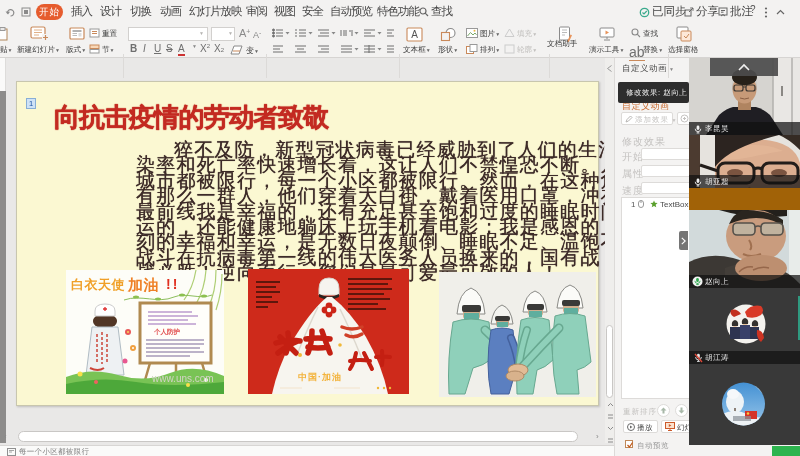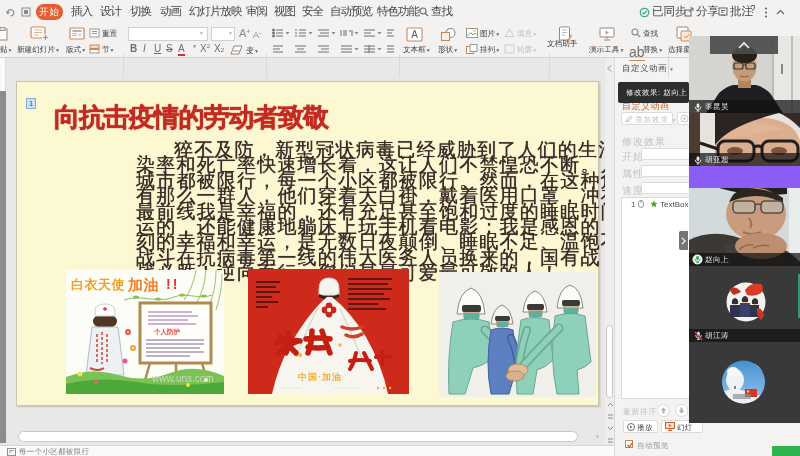--- a/index.html
+++ b/index.html
@@ -14,21 +14,21 @@
 .vsep{position:absolute;top:29px;width:1px;height:24px;background:#dcdad8}
 #slide{left:16px;top:81px;width:583px;height:325px;background:#fbf8d2;border:1px solid #c8c6ae;box-shadow:1px 1px 2px rgba(0,0,0,.18);z-index:1}
 #badge{left:26px;top:98px;width:10px;height:11px;background:#cfe2f6;border:1px solid #88aed6;font-size:7.5px;color:#1d55a5;text-align:center;line-height:10px;z-index:2}
 #title{left:54px;top:100px;font-size:26px;font-weight:bold;color:#c32a21;letter-spacing:-1.1px;white-space:nowrap;z-index:2;text-shadow:0 0 1px #c32a21,0 0 1px #c32a21}
 #body{left:136px;top:142px;width:452px;font-size:19px;line-height:15.4px;color:#3d2b28;letter-spacing:1.2px;white-space:nowrap;z-index:2;text-shadow:0 0 0.7px #3d2b28}
 #body div{height:15.4px}
 #panel{left:614px;top:58px;width:186px;height:398px;background:#f4f3f2;border-left:1px solid #dcdad8;z-index:2}
 .pgray{position:absolute;font-size:10px;color:#c4c2c0;letter-spacing:1px;white-space:nowrap}
 .pbox{position:absolute;background:#fff;border:1px solid #dddbd9;border-radius:2px}
 #tooltip{left:618px;top:82px;width:71px;height:21px;background:#2d2d2d;border-radius:2px;z-index:6;color:#f2f2f2;font-size:7.5px;line-height:21px;padding-left:8px;letter-spacing:.5px}
-#strip{left:689px;top:36px;width:111px;height:387px;background:#8b5cf6;z-index:10;overflow:hidden}
+#strip{left:689px;top:58px;width:111px;height:387px;background:#a16207;z-index:10;overflow:hidden}
 .tile{position:absolute;left:0;width:111px;overflow:hidden}
 .nbar{position:absolute;left:0;bottom:0;width:111px;height:13px;background:rgba(16,16,16,.72);color:#e8e8e8;font-size:7.5px;line-height:13px}
 .nbar span{position:absolute;left:16px;top:0;letter-spacing:.5px}
 #greenblk{left:772px;top:446px;width:28px;height:10px;background:#2db44f;z-index:12}
 .ic{position:absolute}
 </style></head><body>
 
 <div class="ab" id="row1">
   <svg class="ic" style="left:5px;top:7px" width="11" height="11" viewBox="0 0 11 11">
       <path d="M2.5 6.5 A3.2 3.2 0 1 1 5.5 9" fill="none" stroke="#8a8a8a" stroke-width="1.2"></path>

